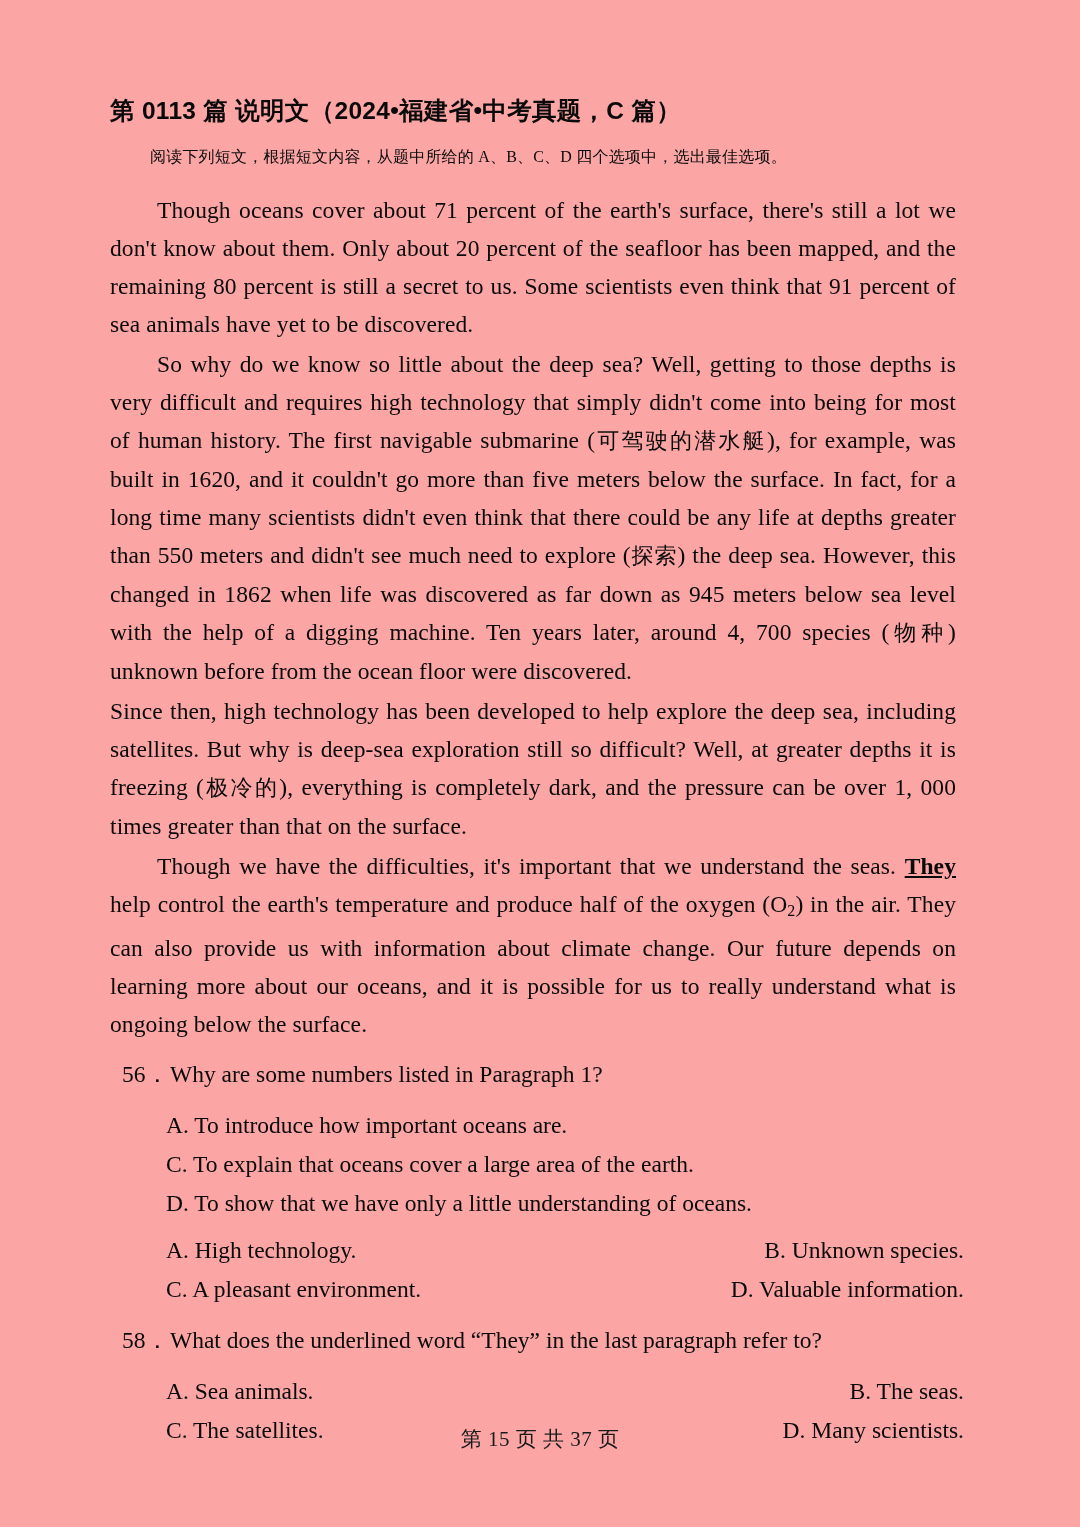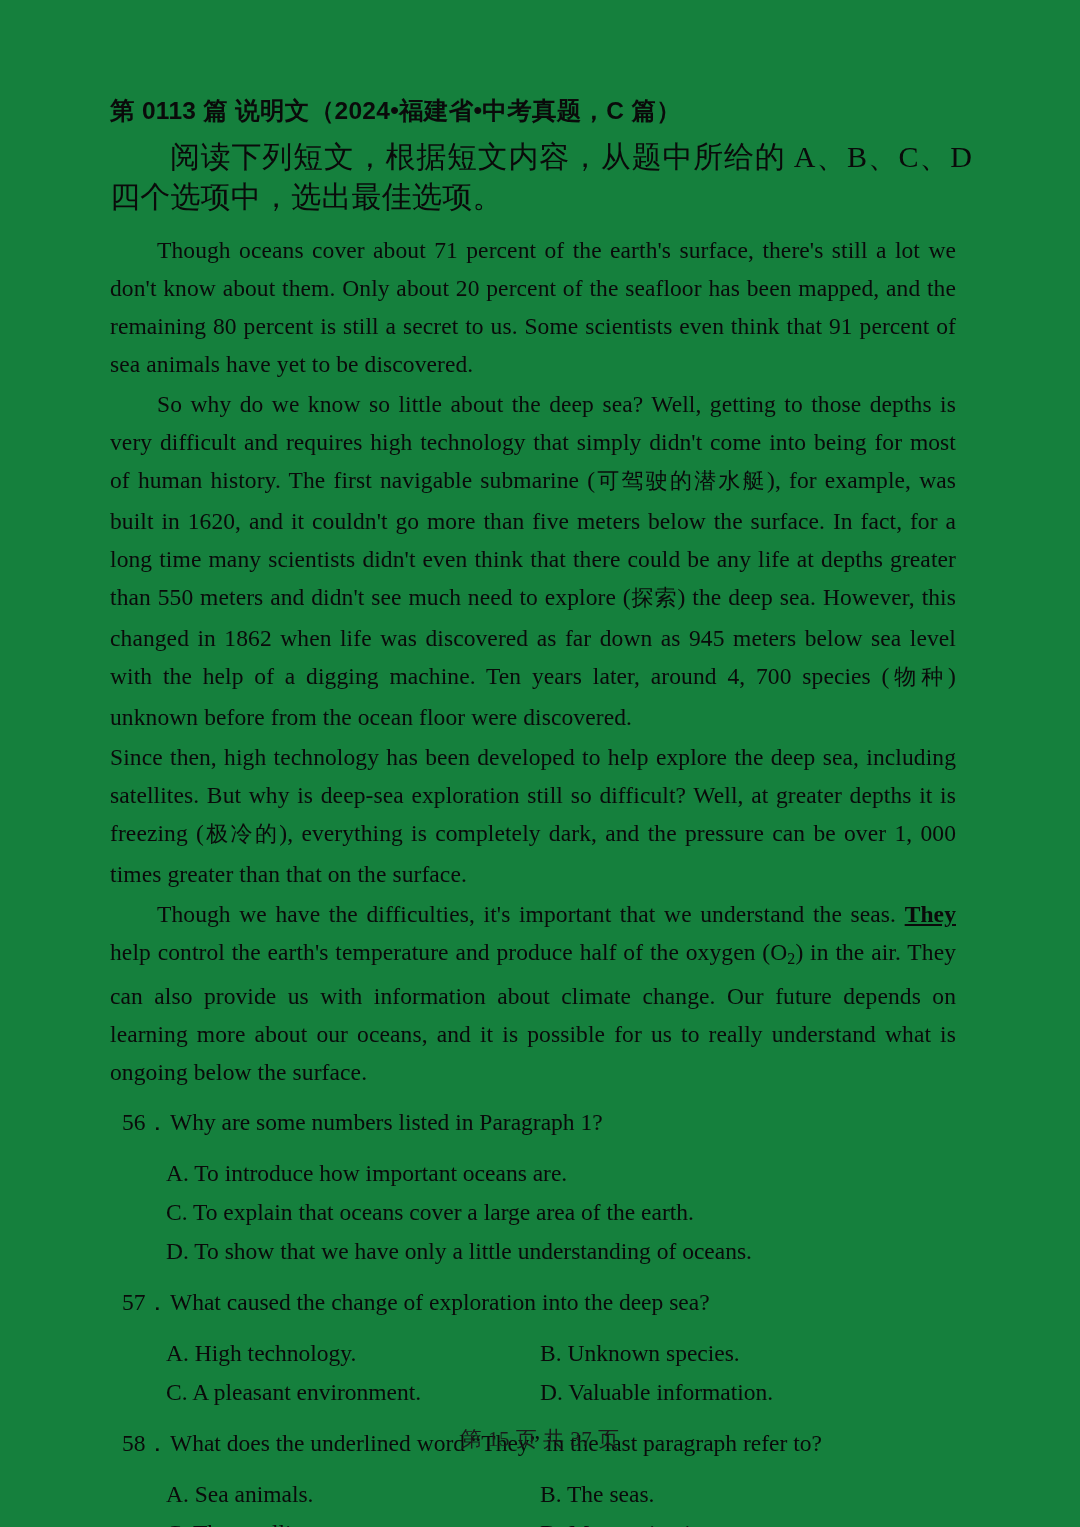--- a/index.html
+++ b/index.html
@@ -14,21 +14,21 @@
     font-family: "Liberation Serif", "DejaVu Serif", serif;
     color: #0a0a0a;
     overflow: hidden;
   }
 
   .page {
     position: absolute;
     left: 0; top: 0;
     width: 1080px;
     height: 1527px;
-    background: #15803d;
+    background: #fca5a5;
   }
 
   .content {
     position: absolute;
     left: 110px;
     top: 96px;
     width: 862px;
   }
 
   
@@ -37,47 +37,47 @@
     font-weight: bold;
     font-size: 24.5px;
     line-height: 1.25;
     letter-spacing: 0.3px;
     margin: 0 0 10px 0;
     white-space: nowrap;
   }
 
   
   .instruction {
-    font-size: 30px;
+    font-size: 16px;
     line-height: 40px;
     text-align: justify;
     text-justify: inter-ideograph;
     text-indent: 2em;
-    margin: 0 0 14px 0;
+    margin: 0 0 14px 8px;
     letter-spacing: 0.2px;
   }
 
   
   .para {
     font-size: 23.5px;
     line-height: 38px;
     text-align: justify;
     text-indent: 2em;
     margin: 0 16px 2px 0;
     letter-spacing: 0.1px;
   }
   .para.no-indent {
     text-indent: 0;
   }
   .para.gap-top {
     margin-top: 14px;
   }
 
   .cn {
-    font-family: Liberation Mono, monospace;
+    font-family: Liberation Serif, serif;
     font-size: 22px;
   }
 
   .underline-bold {
     font-weight: bold;
     text-decoration: underline;
     text-underline-offset: 2px;
   }
   .bold-q {
     font-weight: normal;
@@ -123,20 +123,21 @@
     font-size: 23.5px;
     line-height: 39px;
     padding-left: 48px;
     margin: 0;
   }
   .opt-col {
     flex: 0 0 374px;
   }
   .opt-col.second {
     flex: 1 1 auto;
+    text-align: right;
   }
 
   
   .footer {
     position: absolute;
     left: 0;
     top: 1425px;
     width: 1080px;
     text-align: center;
     font-size: 21px;
@@ -169,24 +170,20 @@
         <span class="q-text">Why are some numbers listed in Paragraph 1?</span>
       </p>
       <div class="opt-list">
         <p class="opt-full">A. To introduce how important oceans are.</p>
         <p class="opt-full">C. To explain that oceans cover a large area of the earth.</p>
         <p class="opt-full">D. To show that we have only a little understanding of oceans.</p>
       </div>
     </div>
 
     <div class="question-block">
-      <p class="q-stem">
-        <span class="q-num">57．</span>
-        <span class="q-text">What caused the change of exploration into the deep sea?</span>
-      </p>
       <div class="opt-list">
         <div class="opt-row">
           <span class="opt-col">A. High technology.</span>
           <span class="opt-col second">B. Unknown species.</span>
         </div>
         <div class="opt-row">
           <span class="opt-col">C. A pleasant environment.</span>
           <span class="opt-col second">D. Valuable information.</span>
         </div>
       </div>

